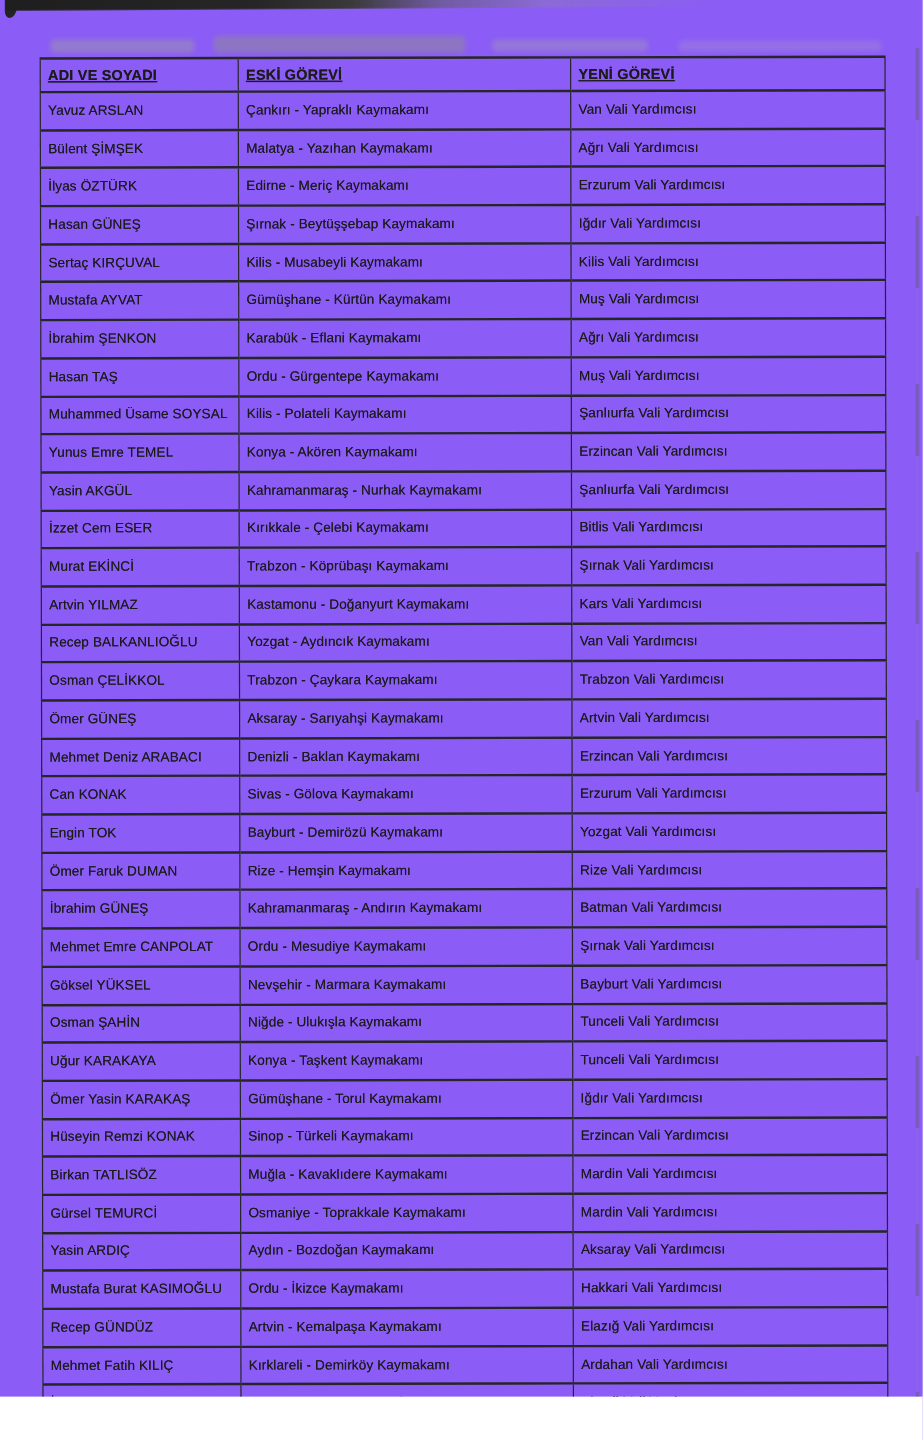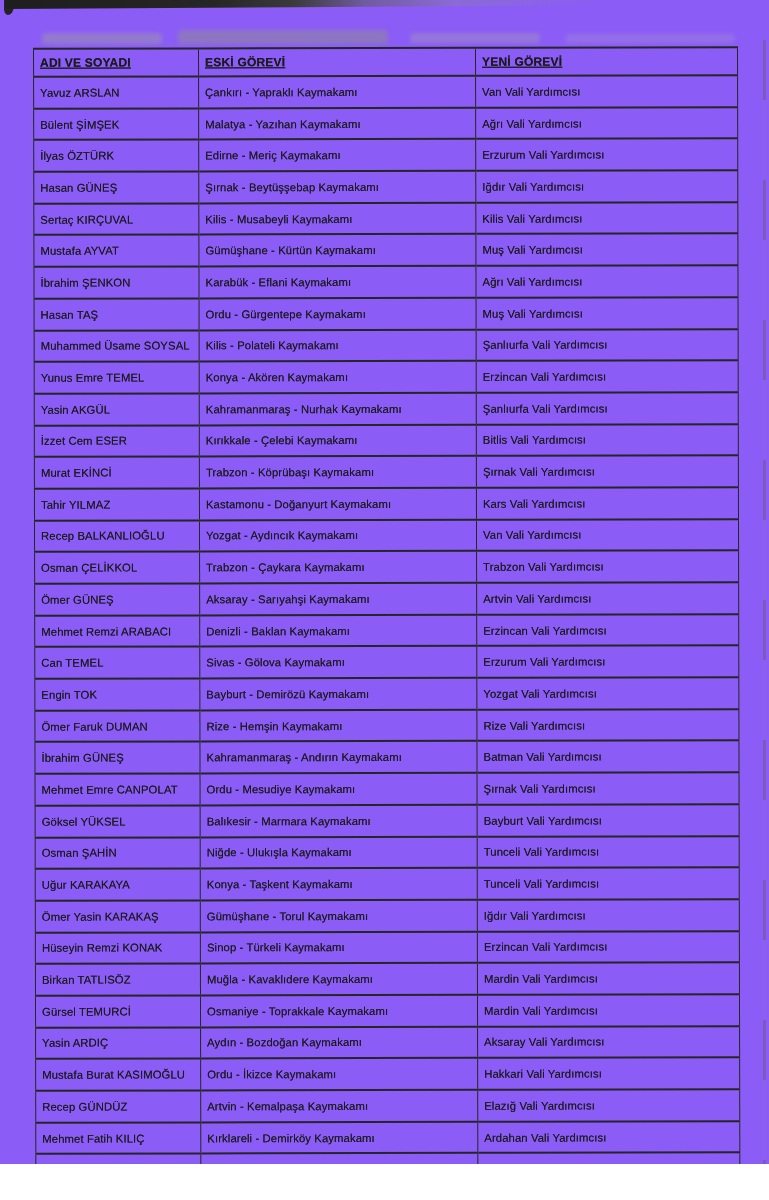--- a/index.html
+++ b/index.html
@@ -196,21 +196,21 @@
       <td>Bitlis Vali Yardımcısı</td>
     </tr>
 
     <tr>
       <td>Murat EKİNCİ</td>
       <td>Trabzon - Köprübaşı Kaymakamı</td>
       <td>Şırnak Vali Yardımcısı</td>
     </tr>
 
     <tr>
-      <td>Tahir YILMAZ</td>
+      <td>Artvin YILMAZ</td>
       <td>Kastamonu - Doğanyurt Kaymakamı</td>
       <td>Kars Vali Yardımcısı</td>
     </tr>
 
     <tr>
       <td>Recep BALKANLIOĞLU</td>
       <td>Yozgat - Aydıncık Kaymakamı</td>
       <td>Van Vali Yardımcısı</td>
     </tr>
 
@@ -220,27 +220,27 @@
       <td>Trabzon Vali Yardımcısı</td>
     </tr>
 
     <tr>
       <td>Ömer GÜNEŞ</td>
       <td>Aksaray - Sarıyahşi Kaymakamı</td>
       <td>Artvin Vali Yardımcısı</td>
     </tr>
 
     <tr>
-      <td>Mehmet Remzi ARABACI</td>
+      <td>Mehmet Deniz ARABACI</td>
       <td>Denizli - Baklan Kaymakamı</td>
       <td>Erzincan Vali Yardımcısı</td>
     </tr>
 
     <tr>
-      <td>Can TEMEL</td>
+      <td>Can KONAK</td>
       <td>Sivas - Gölova Kaymakamı</td>
       <td>Erzurum Vali Yardımcısı</td>
     </tr>
 
     <tr>
       <td>Engin TOK</td>
       <td>Bayburt - Demirözü Kaymakamı</td>
       <td>Yozgat Vali Yardımcısı</td>
     </tr>
 
@@ -257,21 +257,21 @@
     </tr>
 
     <tr>
       <td>Mehmet Emre CANPOLAT</td>
       <td>Ordu - Mesudiye Kaymakamı</td>
       <td>Şırnak Vali Yardımcısı</td>
     </tr>
 
     <tr>
       <td>Göksel YÜKSEL</td>
-      <td>Balıkesir - Marmara Kaymakamı</td>
+      <td>Nevşehir - Marmara Kaymakamı</td>
       <td>Bayburt Vali Yardımcısı</td>
     </tr>
 
     <tr>
       <td>Osman ŞAHİN</td>
       <td>Niğde - Ulukışla Kaymakamı</td>
       <td>Tunceli Vali Yardımcısı</td>
     </tr>
 
     <tr>

